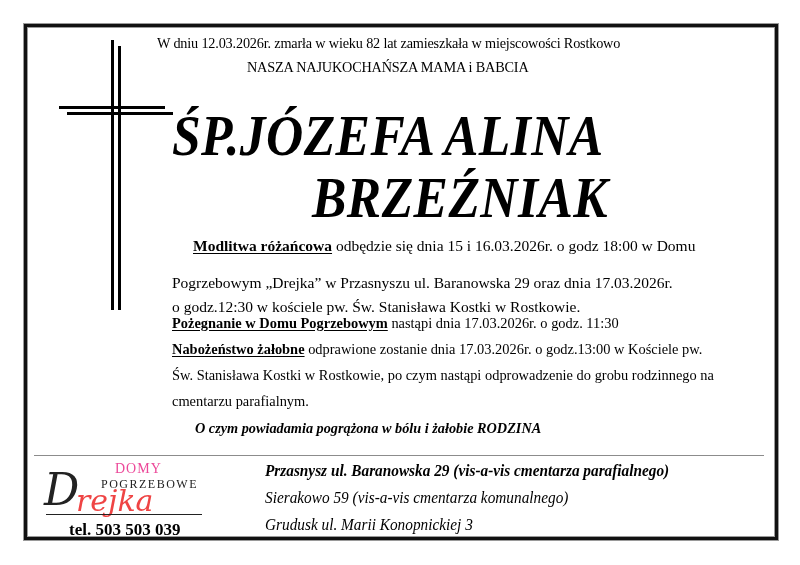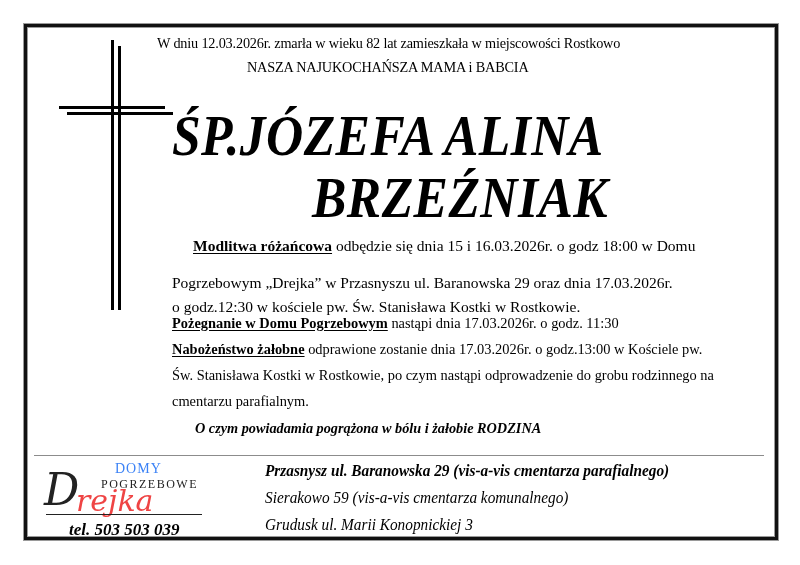--- a/index.html
+++ b/index.html
@@ -16,26 +16,26 @@
     .abs { position: absolute; white-space: nowrap; }
     .top-line { font-size: 15.5px; letter-spacing: -0.2px; transform: scaleX(0.92); transform-origin: left top; }
     .name-line {
       font-weight: bold; font-style: italic; font-size: 56px; letter-spacing: 0.5px;
       transform: scaleX(0.92); transform-origin: left top; line-height: 1;
     }
     .body-line { font-size: 15.5px; line-height: 1; }
     .u { font-weight: bold; text-decoration: underline; text-underline-offset: 2px; }
     .closing { font-size: 15.5px; font-weight: bold; font-style: italic; transform: scaleX(0.92); transform-origin: left top; }
     .sep { position: absolute; left: 34px; width: 730px; height: 1px; background: #8c8c8c; top: 455px; }
-    .logo-domy { font-size: 14px; letter-spacing: 1px; color: #3b82f6; }
+    .logo-domy { font-size: 14px; letter-spacing: 1px; color: #ec4899; }
     .logo-pogrzebowe { font-size: 12px; letter-spacing: 1.5px; color: #222; margin-left: 12px; }
     .logo-drejka { font-size: 30px; font-style: italic; color: #ef4444; font-family: "DejaVu Serif", serif; }
     .logo-big-d { font-size: 44px; font-style: italic; color: #222; font-family: "DejaVu Serif", serif; }
     .logo-rule { position: absolute; height: 1px; background: #222; }
-    .tel { font-size: 17px; font-weight: bold; font-style: italic; }
+    .tel { font-size: 17px; font-weight: bold; }
     .addr { font-size: 17px; font-style: italic; transform: scaleX(0.9); transform-origin: left top; }
     .addr.bold { font-weight: bold; }
   </style>
 </head>
 <body>
 
 <div class="frame"></div>
 
 <div>
   <div class="cross-line" style="left:111px; top:40px; width:3px; height:270px;"></div>

